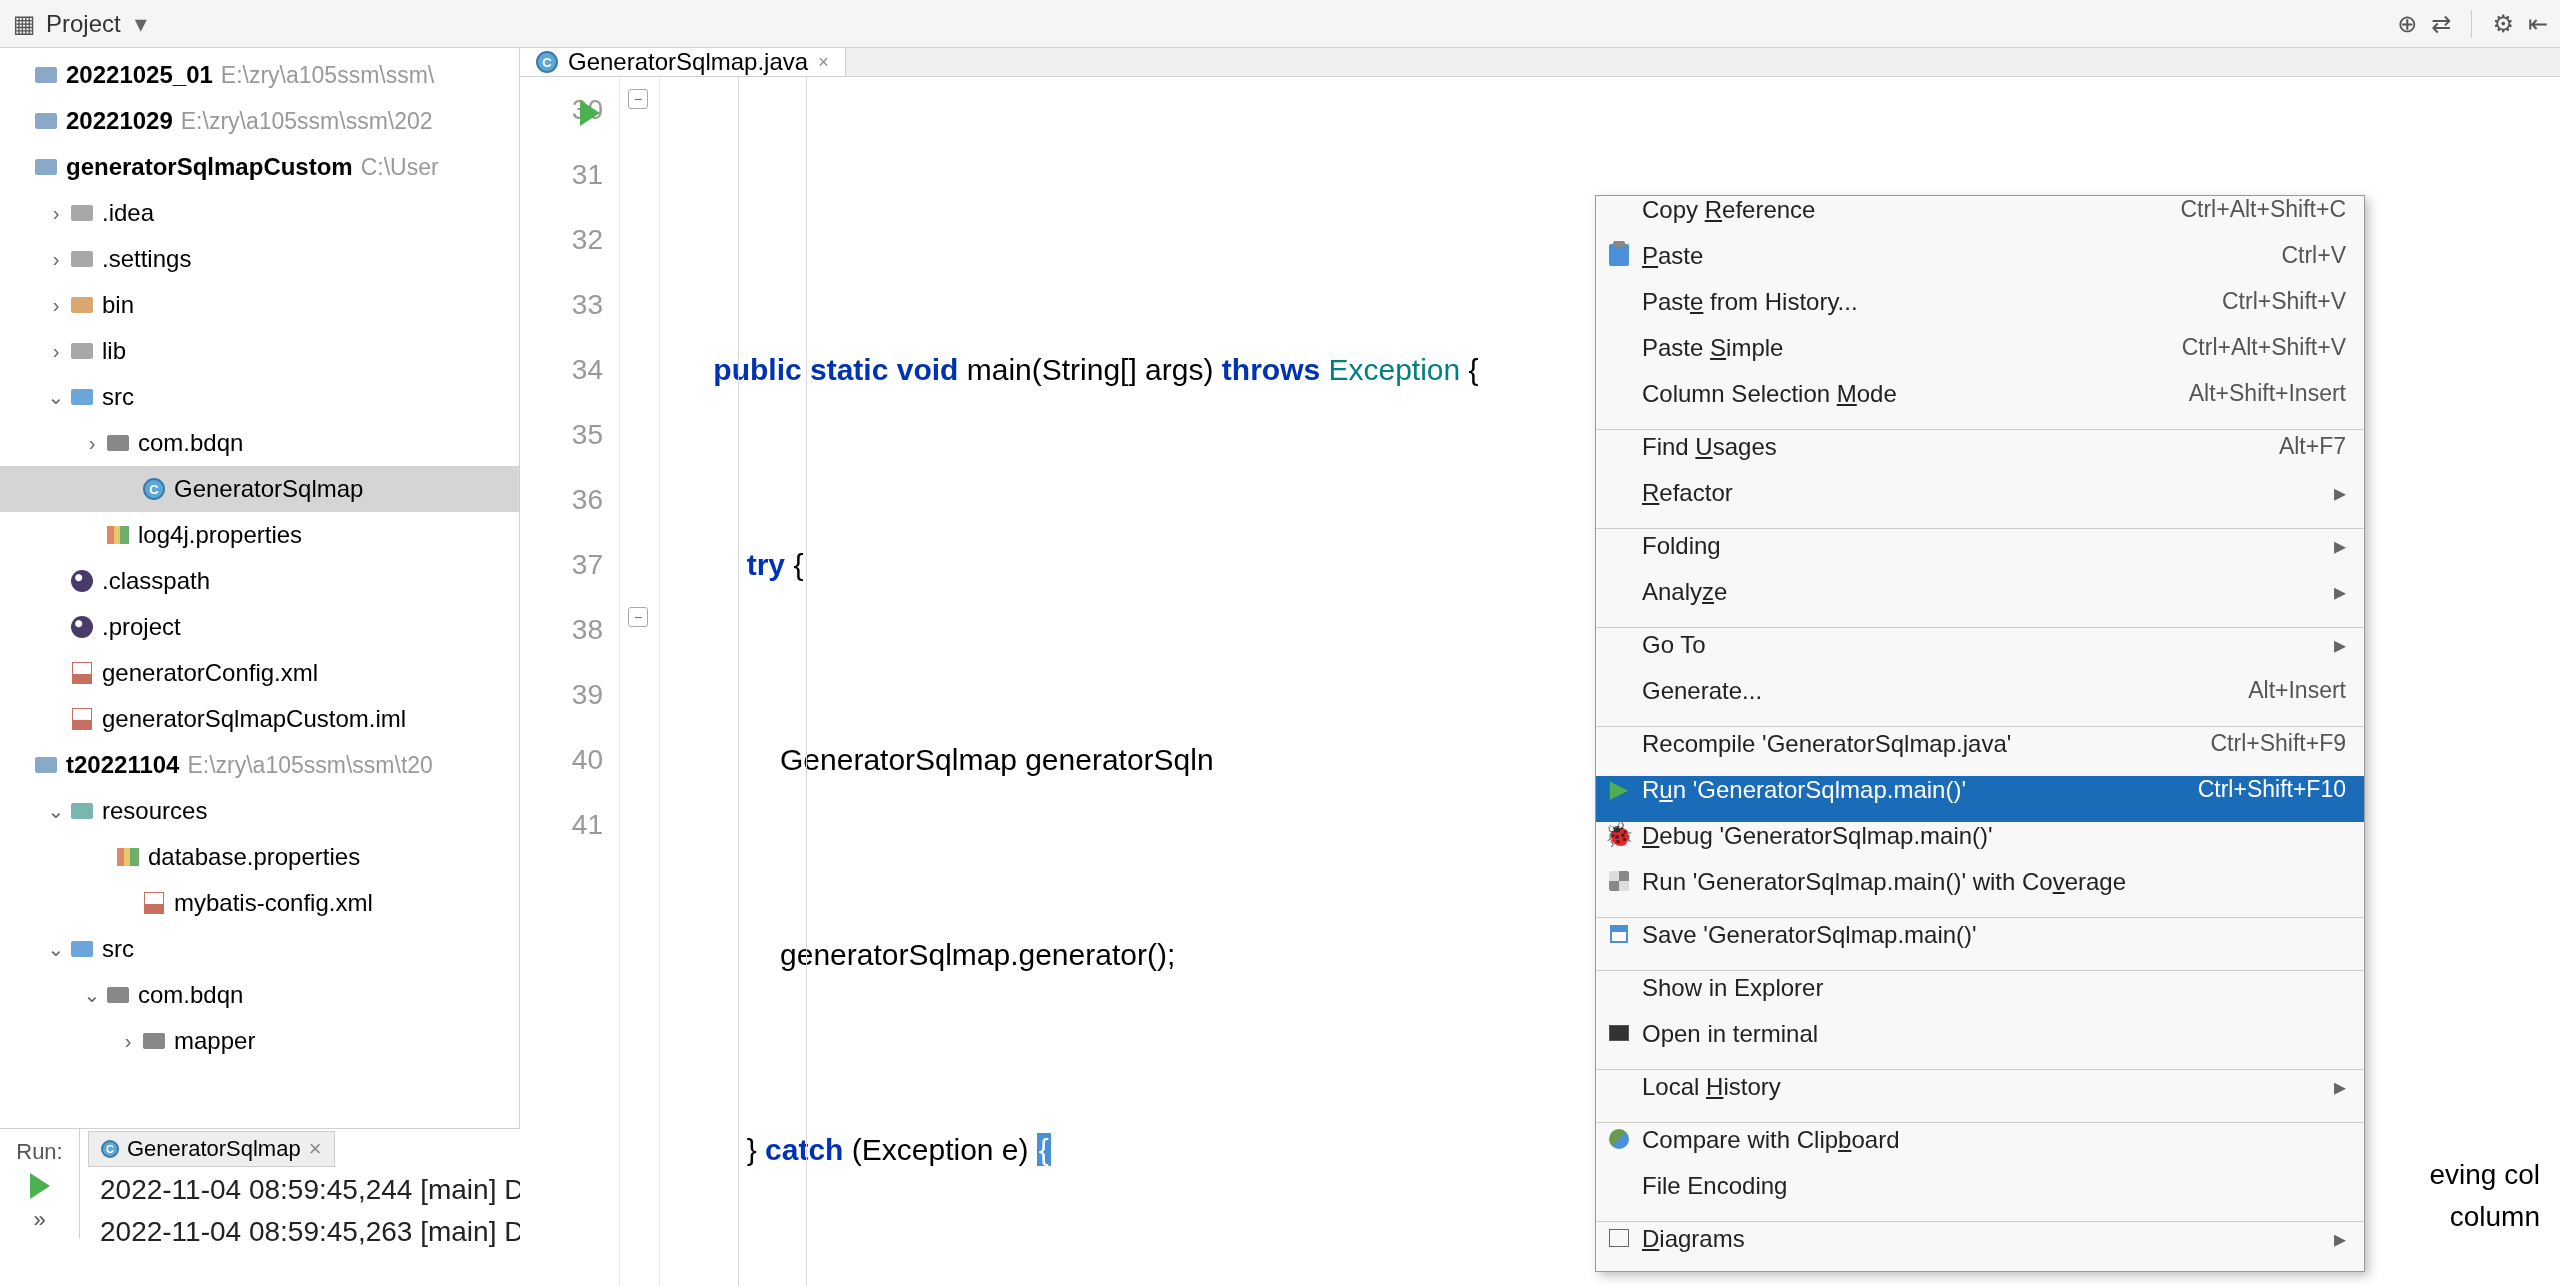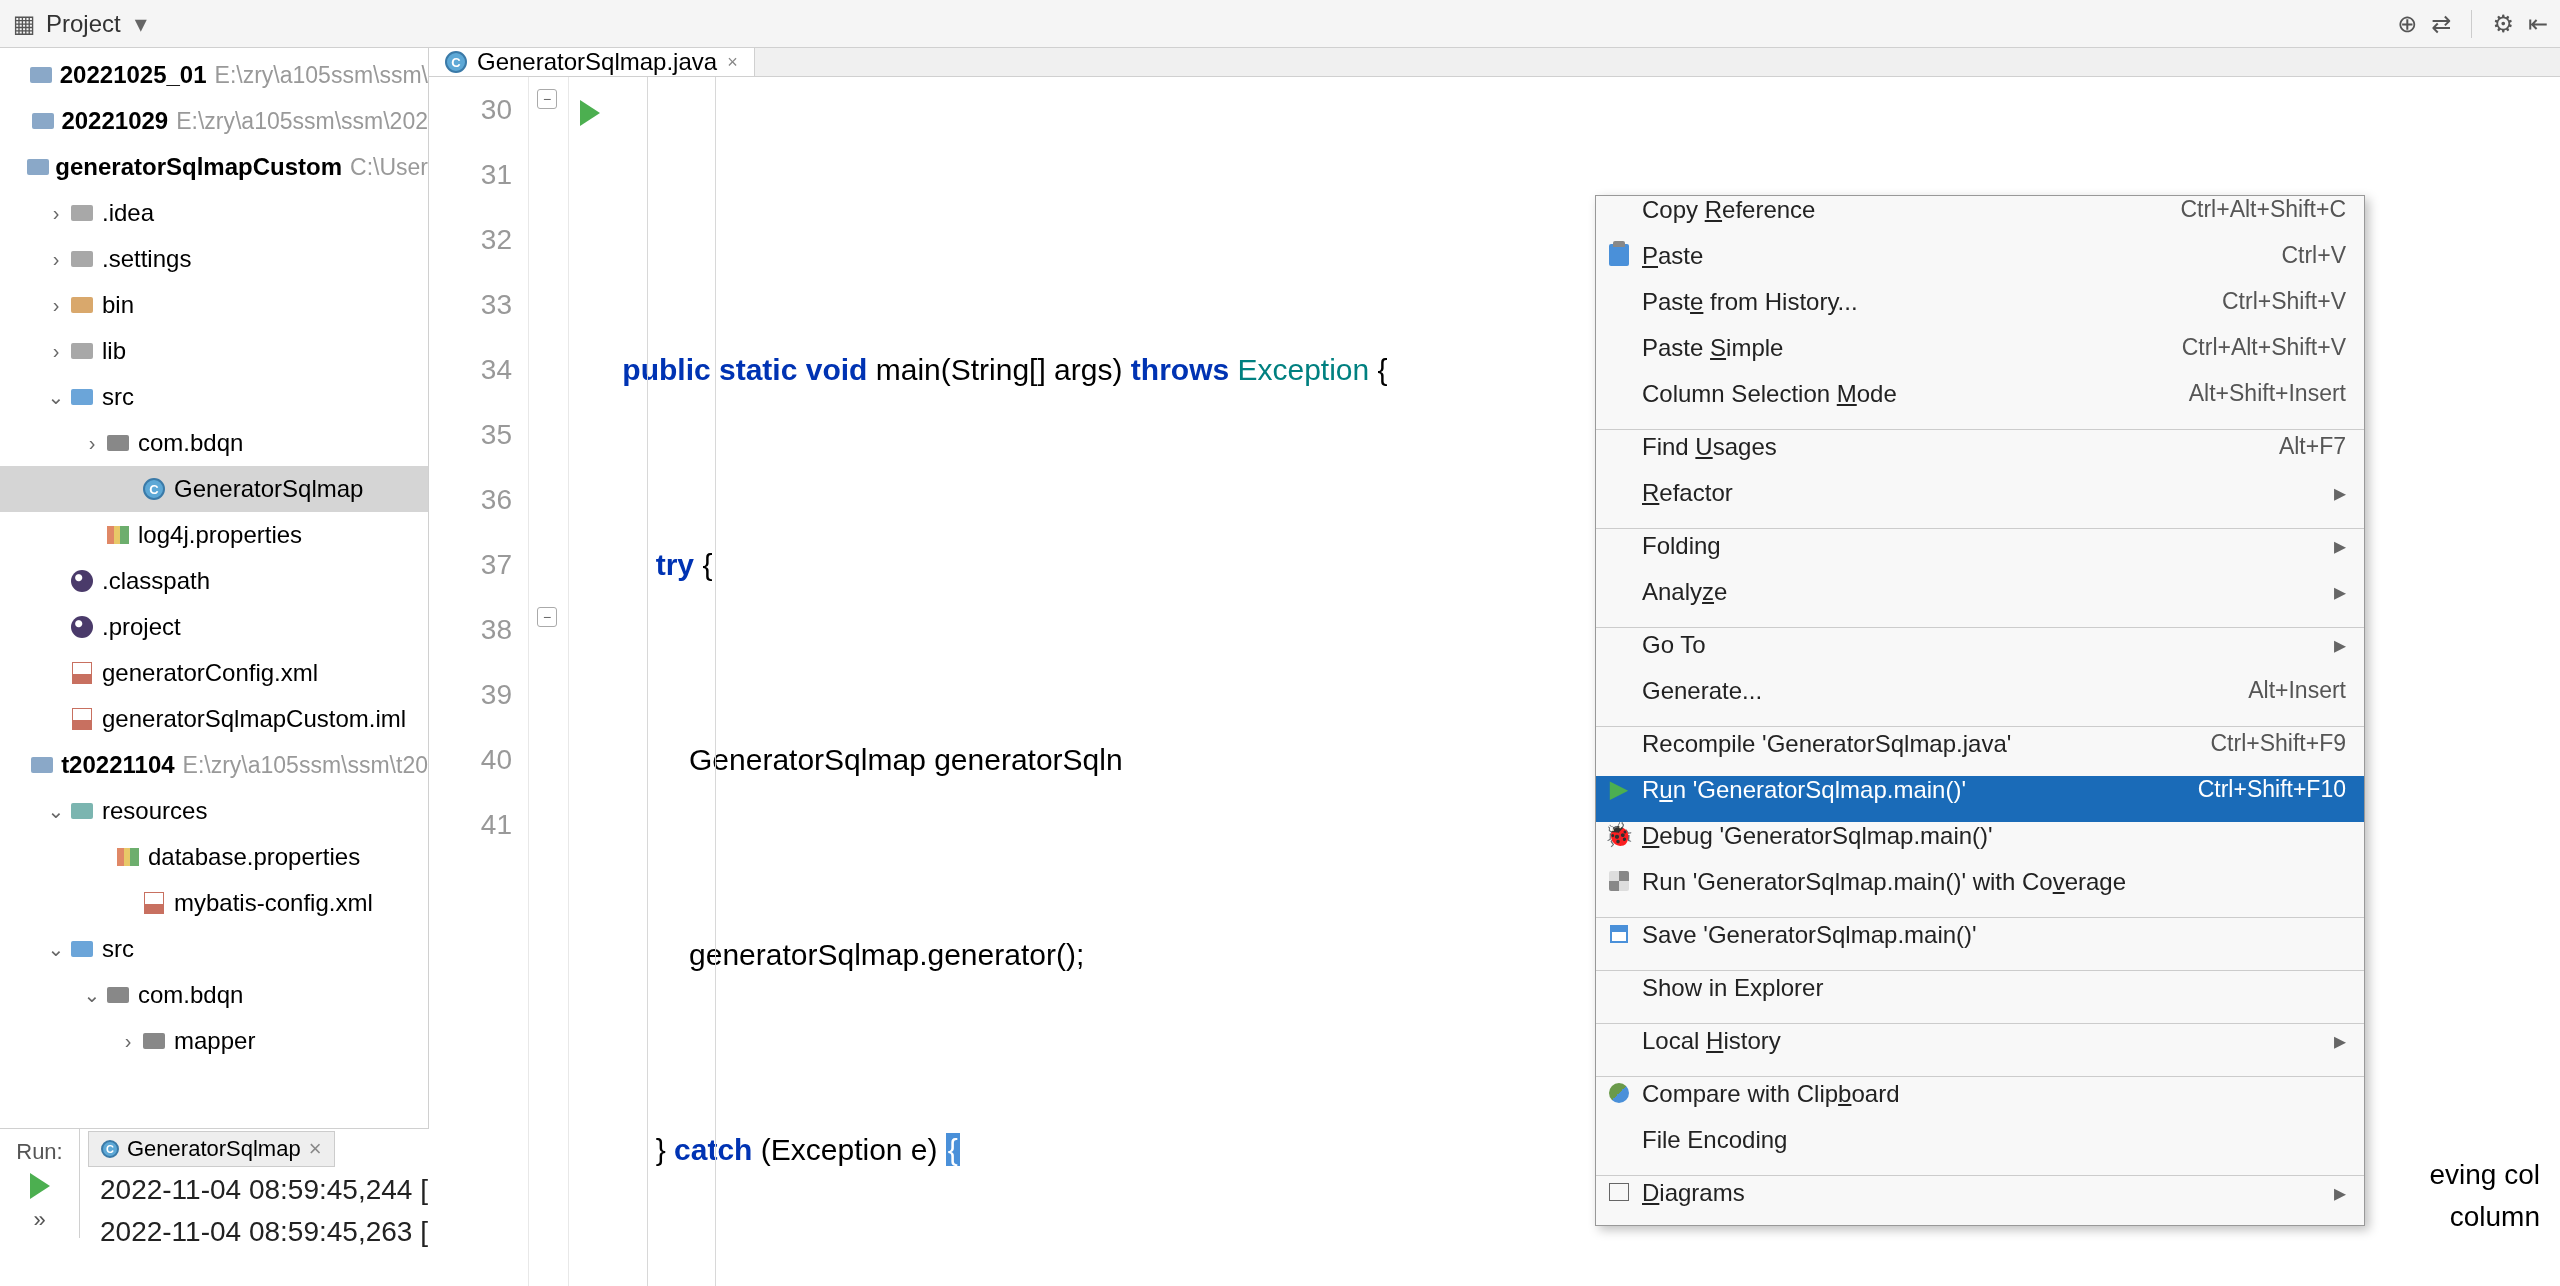--- a/index.html
+++ b/index.html
@@ -8,21 +8,21 @@
 .toolbar { height: 48px; border-bottom: 1px solid #d0d0d0; display: flex; align-items: center; padding: 0 12px; background: #f5f5f5; }
 .toolbar-left { display: flex; align-items: center; gap: 10px; }
 .toolbar-icon { width: 24px; height: 24px; display: inline-flex; align-items: center; justify-content: center; color: #555; }
 .toolbar-label { color: #333; font-size: 24px; }
 .toolbar-dropdown { color: #666; margin-left: 4px; }
 .toolbar-right { margin-left: auto; display: flex; gap: 14px; color: #555; }
 .toolbar-sep { width: 1px; height: 28px; background: #ccc; margin: 0 6px; }
 
 .main { display: flex; height: 1080px; }
 
-.sidebar { width: 429px; background: #fff; border-right: 1px solid #d0d0d0; overflow: hidden; }
+.sidebar { width: 520px; background: #fff; border-right: 1px solid #d0d0d0; overflow: hidden; }
 .tree { padding-top: 4px; }
 .tree-row { display: flex; align-items: center; height: 46px; padding-left: 8px; white-space: nowrap; cursor: pointer; }
 .tree-row.selected { background: #d5d5d5; }
 .tree-arrow { width: 24px; text-align: center; color: #666; font-size: 20px; }
 .tree-icon { width: 28px; height: 28px; margin-right: 6px; display: inline-flex; align-items: center; justify-content: center; }
 .tree-label { color: #000; font-size: 24px; }
 .tree-label.bold { font-weight: bold; }
 .tree-path { color: #999; font-size: 23px; margin-left: 8px; }
 
 .ic-folder { background: #d9a86c; width: 22px; height: 16px; border-radius: 2px; }
@@ -420,20 +420,26 @@
     <div class="menu-item">
       <span class="menu-icon">
         <span class="ic-save"></span>
       </span>
       <span>Save 'GeneratorSqlmap.main()'</span>
     </div>
     <div class="menu-sep"></div>
     <div class="menu-item">
       <span>Show in Explorer</span>
     </div>
+    <div class="menu-item">
+      <span class="menu-icon">
+        <span class="ic-terminal"></span>
+      </span>
+      <span>Open in terminal</span>
+    </div>
     <div class="menu-sep"></div>
     <div class="menu-item">
       <span>Local <span class="mnemonic">H</span>istory</span>
       <span class="menu-arrow">▸</span>
     </div>
     <div class="menu-sep"></div>
     <div class="menu-item">
       <span class="menu-icon">
         <span class="ic-compare"></span>
       </span>

